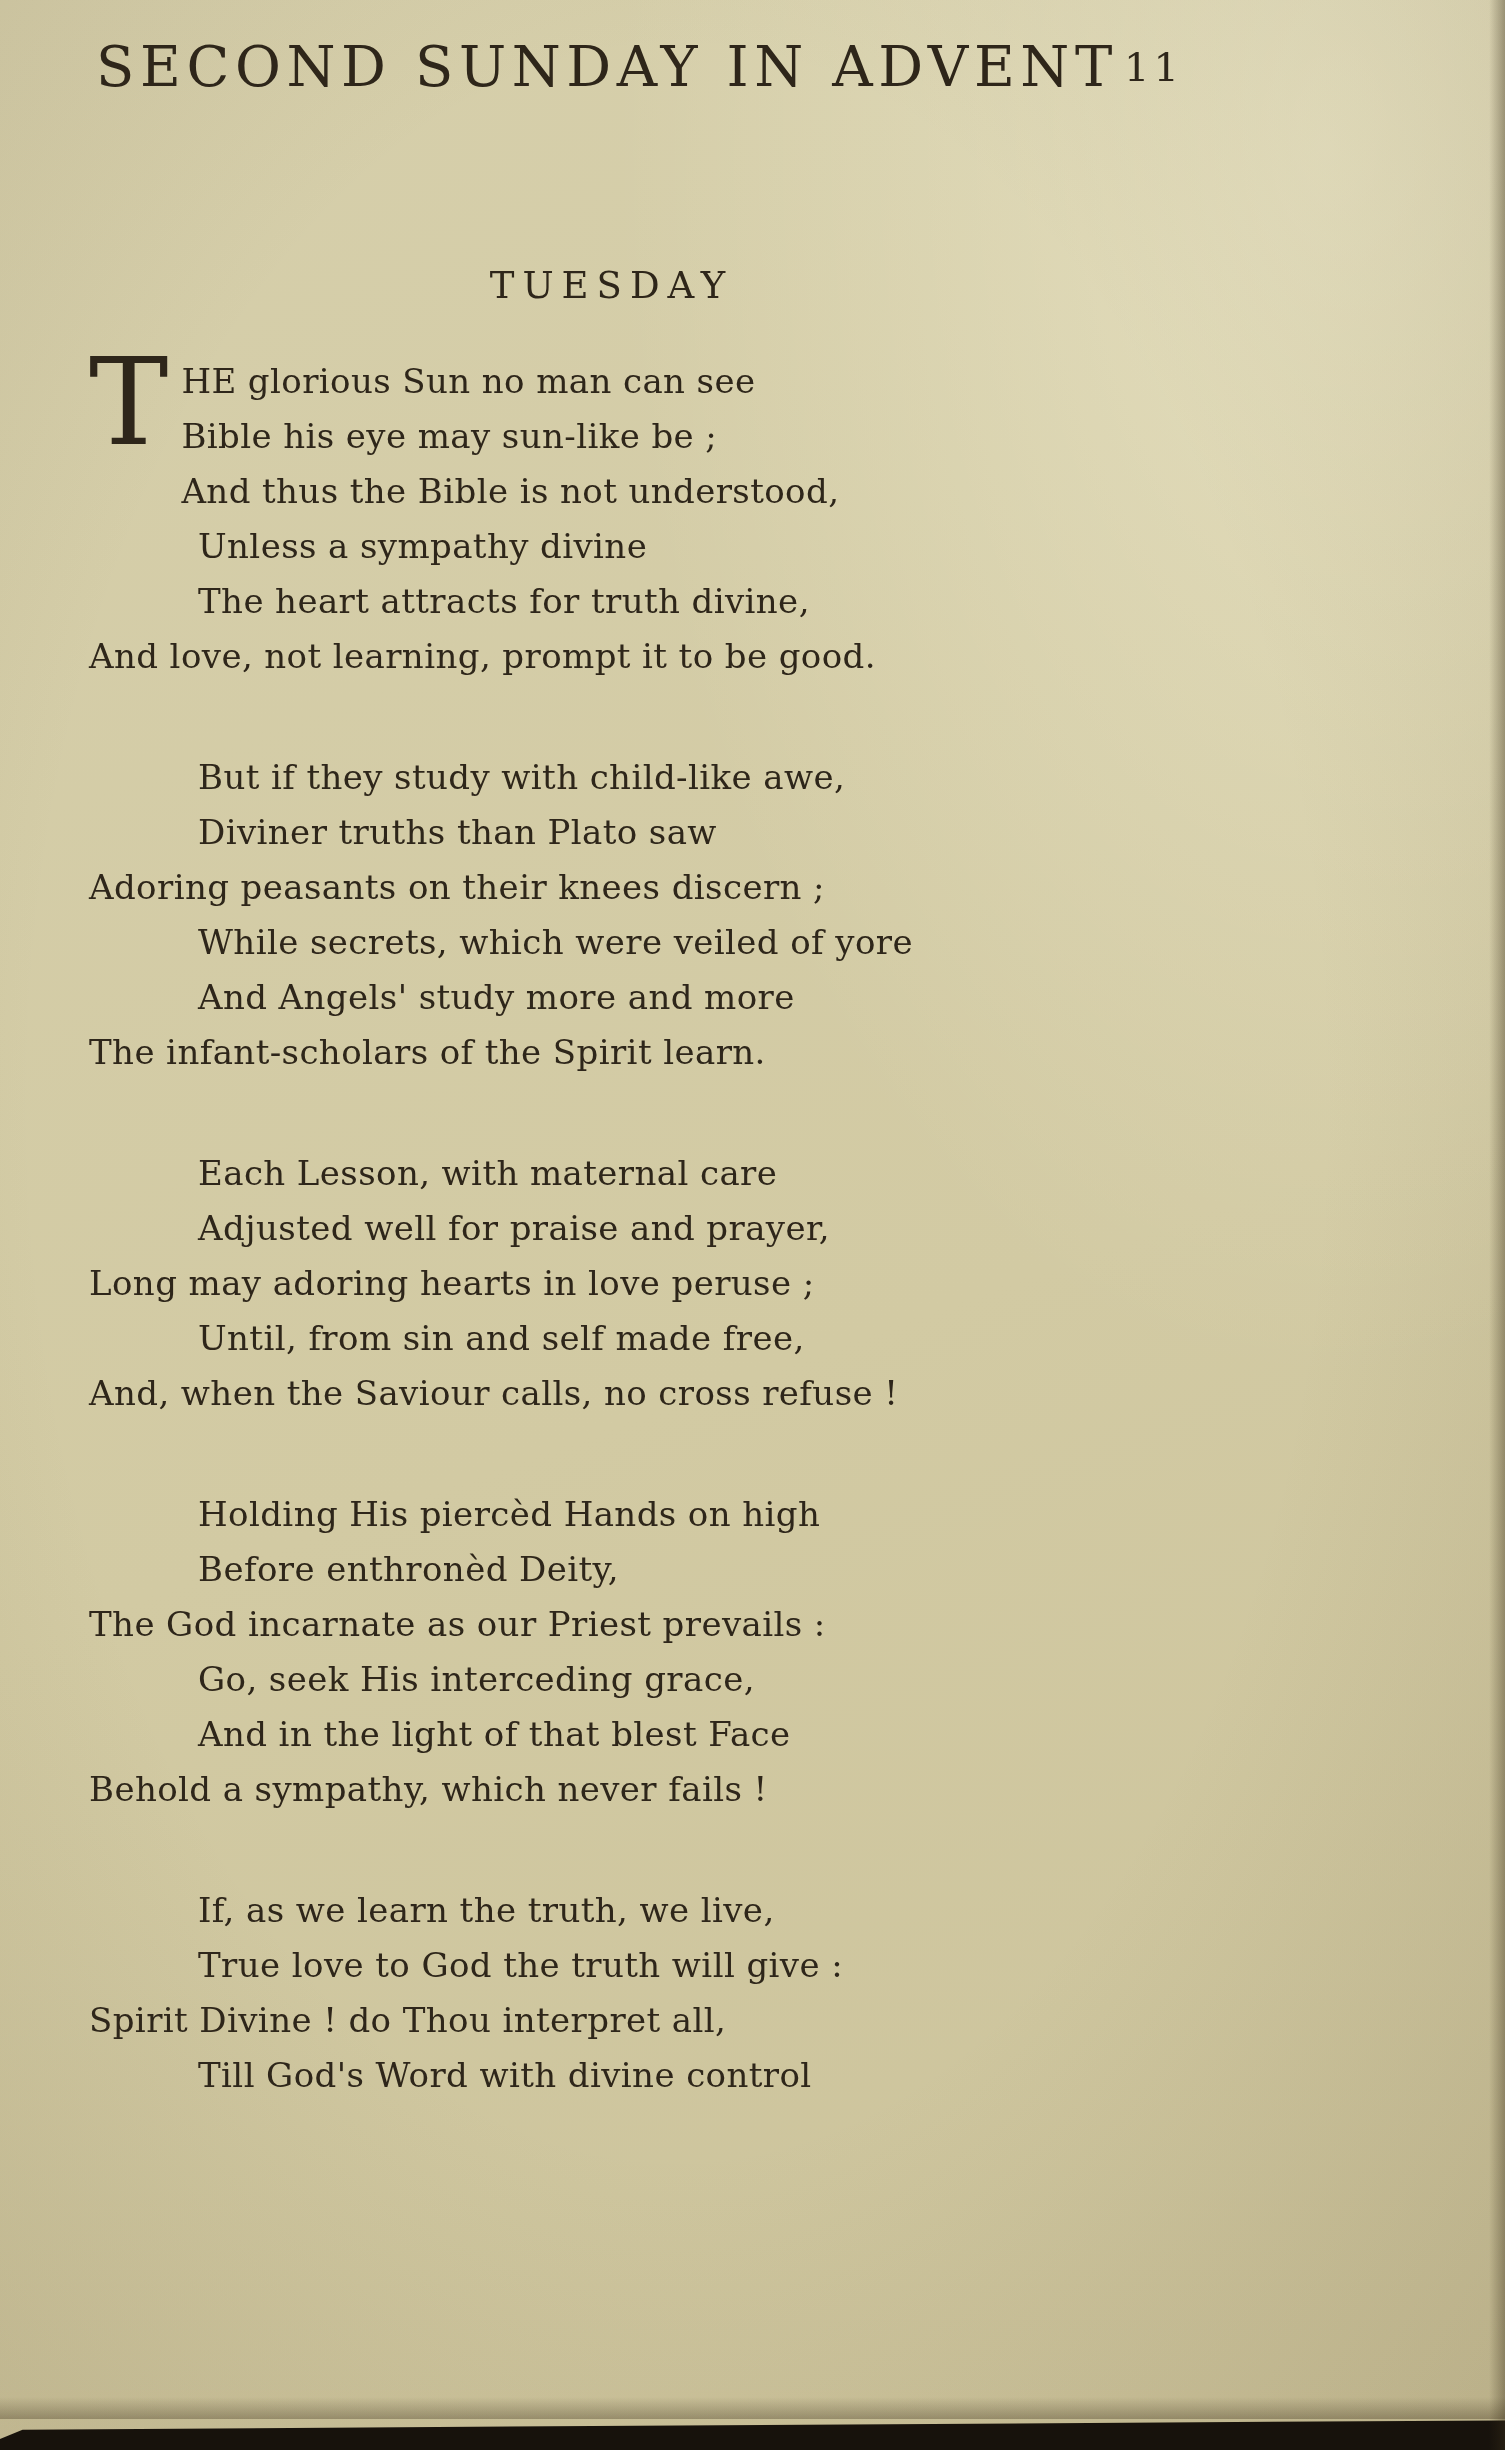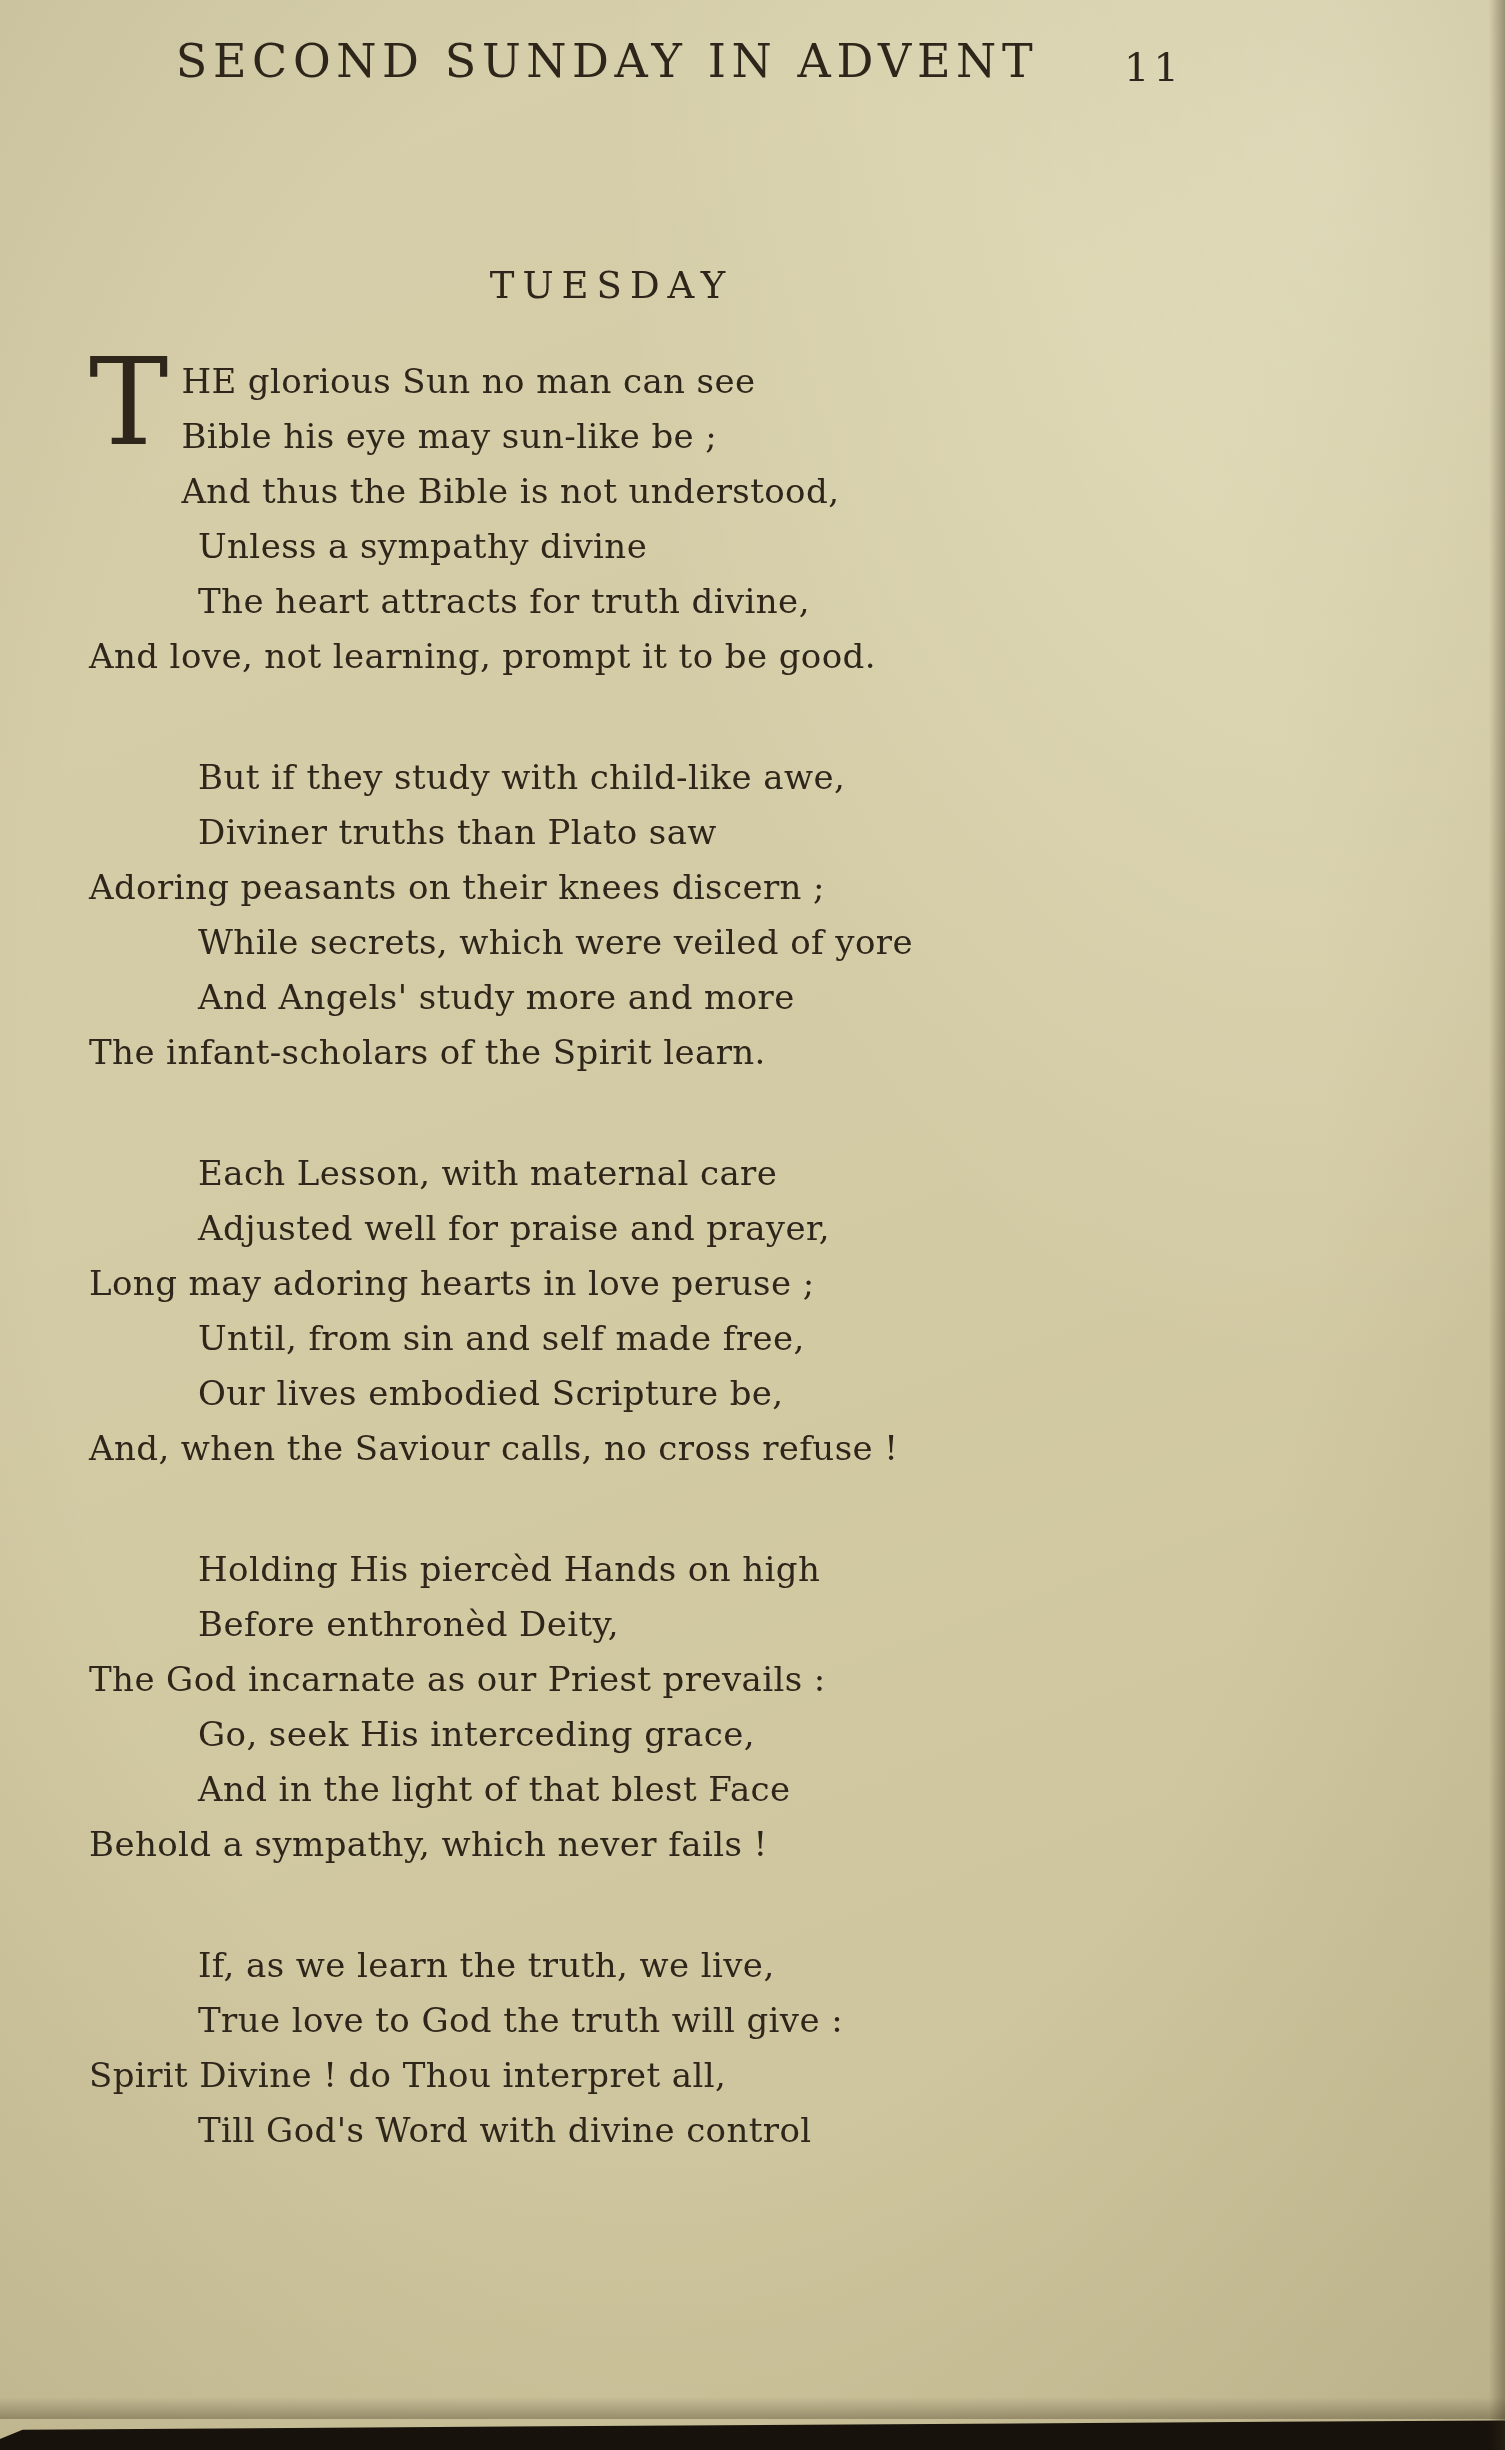--- a/index.html
+++ b/index.html
@@ -23,21 +23,21 @@
     overflow: hidden;
   }
 
   
   .header-title {
     position: absolute;
     top: 34px;
     left: 0;
     width: 1214px;
     text-align: center;
-    font-size: 46px;
+    font-size: 56px;
     letter-spacing: 5.6px;
     font-weight: 500;
     white-space: nowrap;
   }
 
   .page-number {
     position: absolute;
     top: 44px;
     left: 1124px;
     font-size: 40px;
@@ -156,21 +156,20 @@
           <div class="line">Adoring peasants on their knees discern ;</div>
           <div class="line indent-1">While secrets, which were veiled of yore</div>
           <div class="line indent-1">And Angels' study more and more</div>
           <div class="line">The infant-scholars of the Spirit learn.</div>
         </div>
         <div class="stanza">
           <div class="line indent-1">Each Lesson, with maternal care</div>
           <div class="line indent-1">Adjusted well for praise and prayer,</div>
           <div class="line">Long may adoring hearts in love peruse ;</div>
           <div class="line indent-1">Until, from sin and self made free,</div>
-          <div class="line indent-1">Our lives embodied Scripture be,</div>
           <div class="line">And, when the Saviour calls, no cross refuse !</div>
         </div>
         <div class="stanza">
           <div class="line indent-1">Holding His piercèd Hands on high</div>
           <div class="line indent-1">Before enthronèd Deity,</div>
           <div class="line">The God incarnate as our Priest prevails :</div>
           <div class="line indent-1">Go, seek His interceding grace,</div>
           <div class="line indent-1">And in the light of that blest Face</div>
           <div class="line">Behold a sympathy, which never fails !</div>
         </div>

